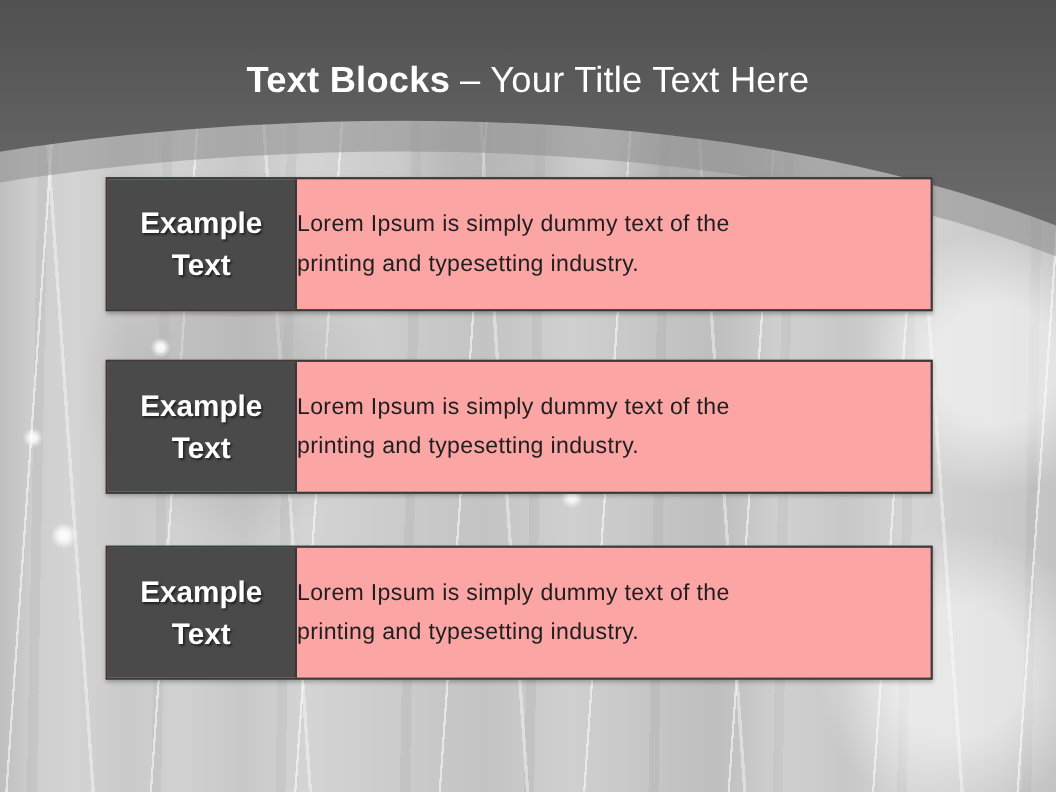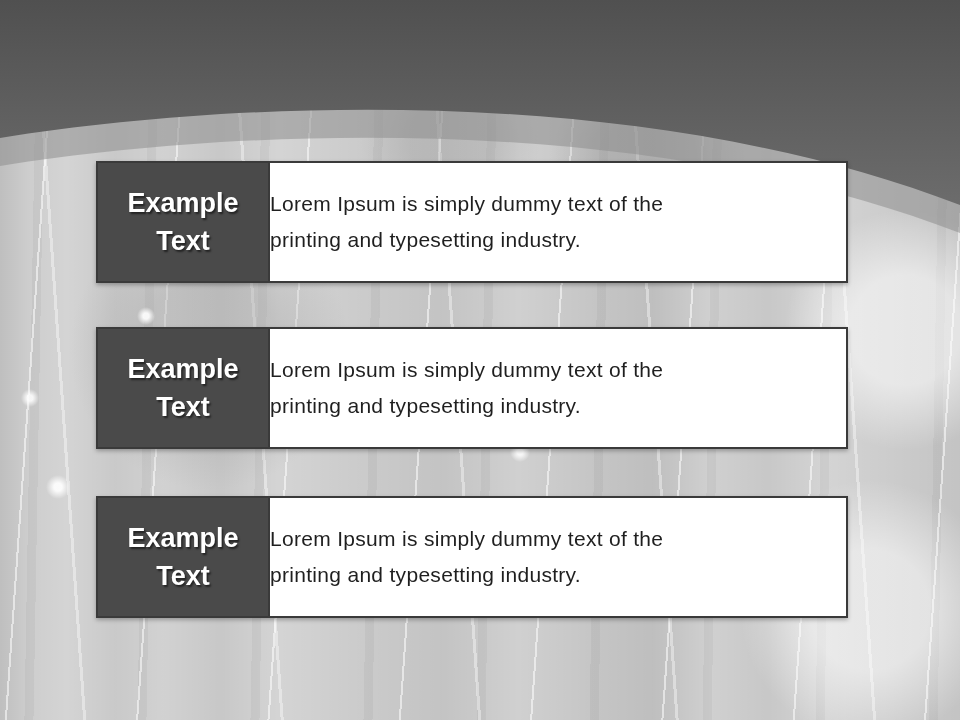--- a/index.html
+++ b/index.html
@@ -67,21 +67,21 @@
   .title .td { font-weight: normal; margin-right: 9px; }
   .title .tr { font-weight: normal; }
 
   .block {
     position: absolute;
     left: 96px;
     width: 752px;
     height: 122px;
     display: flex;
     border: 2px solid #3a3a3a;
-    background: #ffffff;
+    background: #fca5a5;
     box-shadow: 0 2px 4px rgba(0,0,0,0.28);
     z-index: 2;
   }
   .block-label {
     flex: 0 0 172px;
     background: #4a4a4a;
     border-right: 2px solid #3a3a3a;
     color: #ffffff;
     display: flex;
     flex-direction: column;
@@ -121,20 +121,23 @@
     <defs>
       <linearGradient id="hdrGrad" x1="0" y1="0" x2="0" y2="1">
         <stop offset="0" stop-color="#505050"></stop>
         <stop offset="1" stop-color="#6c6c6c"></stop>
       </linearGradient>
     </defs>
     <path d="M0,0 H960 V233 C650,113 250,126 0,166 Z" fill="#8e8e8e" fill-opacity="0.55"></path>
     <path d="M0,0 H960 V205 C650,85 250,98 0,138 Z" fill="url(#hdrGrad)"></path>
   </svg>
 
+  <div class="title">
+    <span class="tb">Text Blocks</span><span class="td">–</span><span class="tr">Your Title Text Here</span>
+  </div>
 
   <div class="block b1">
     <div class="block-label">
       <span>Example</span>
       <span>Text</span>
     </div>
     <div class="block-content">
       <span>Lorem Ipsum is simply dummy text of the</span>
       <span>printing and typesetting industry.</span>
     </div>

